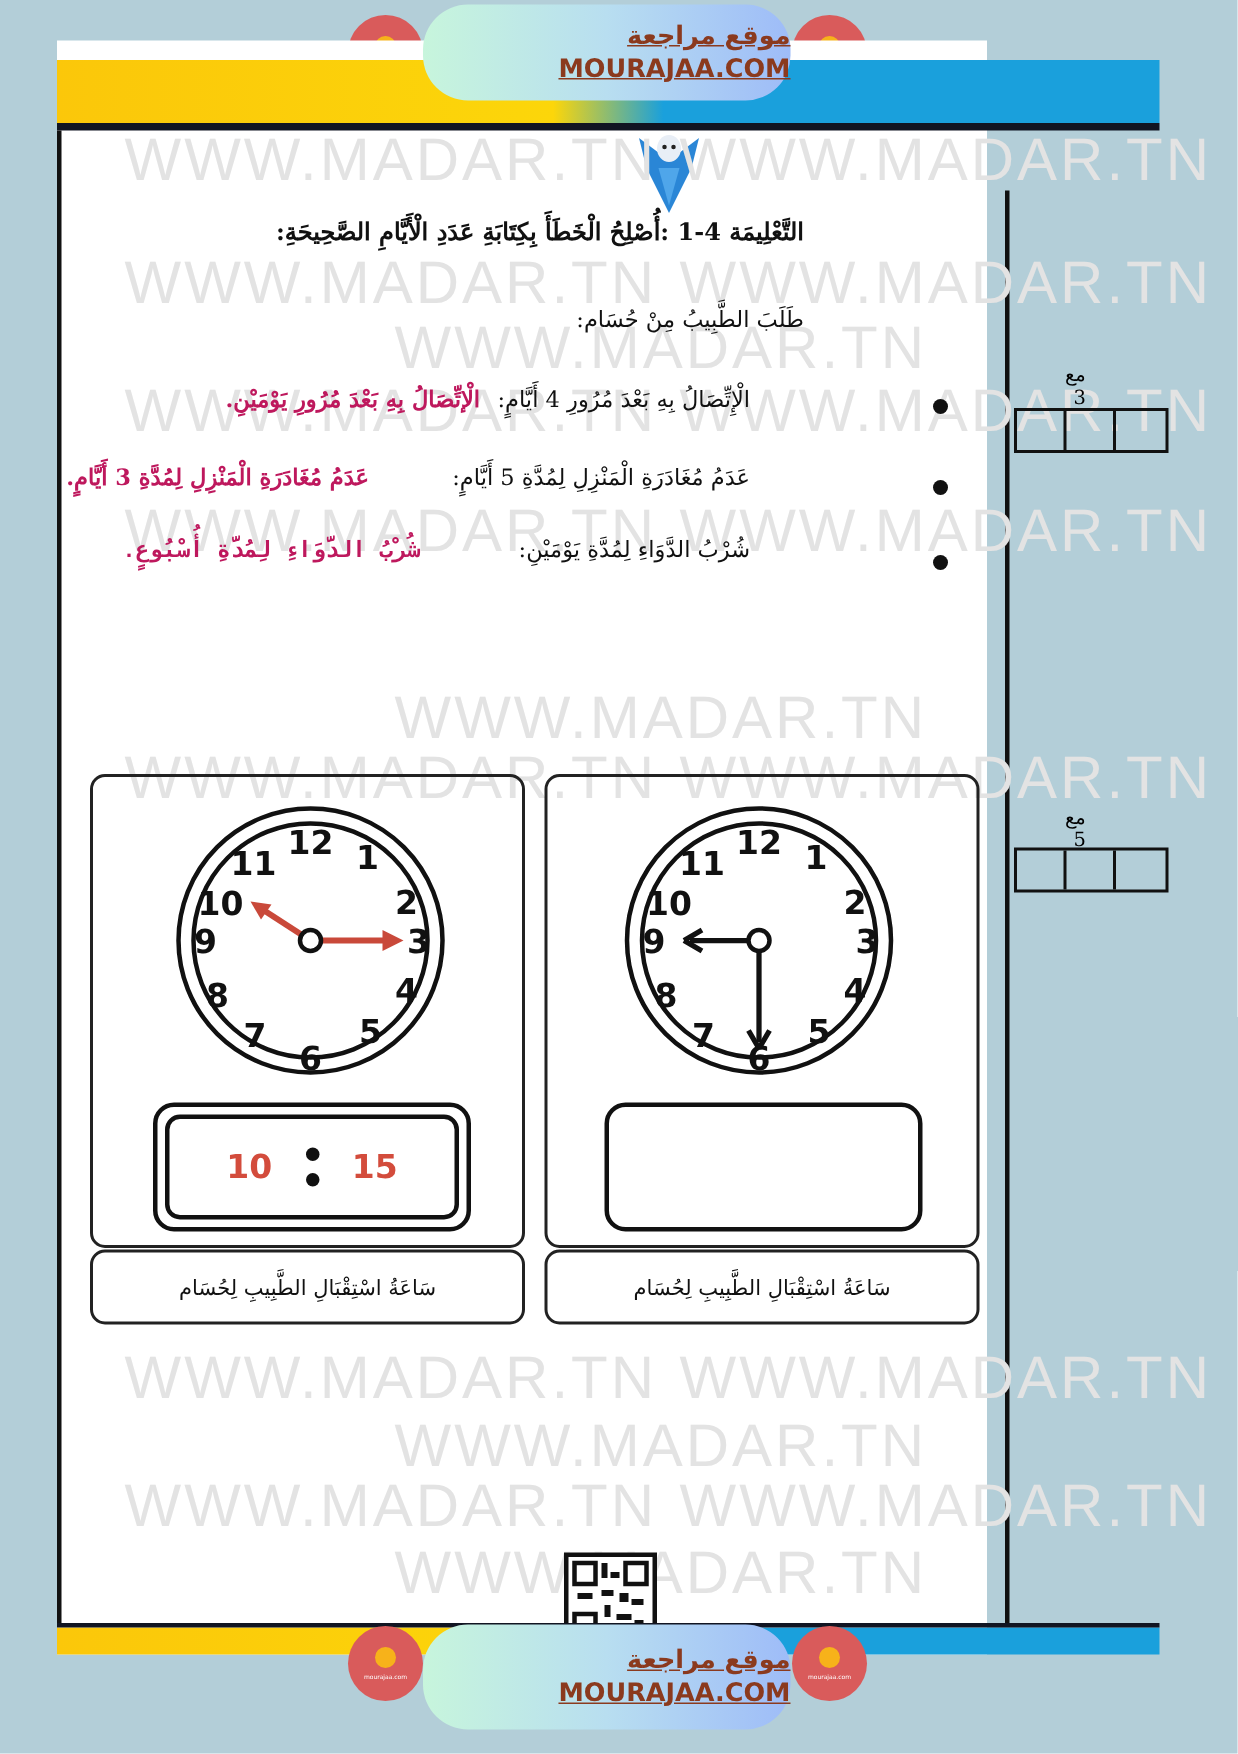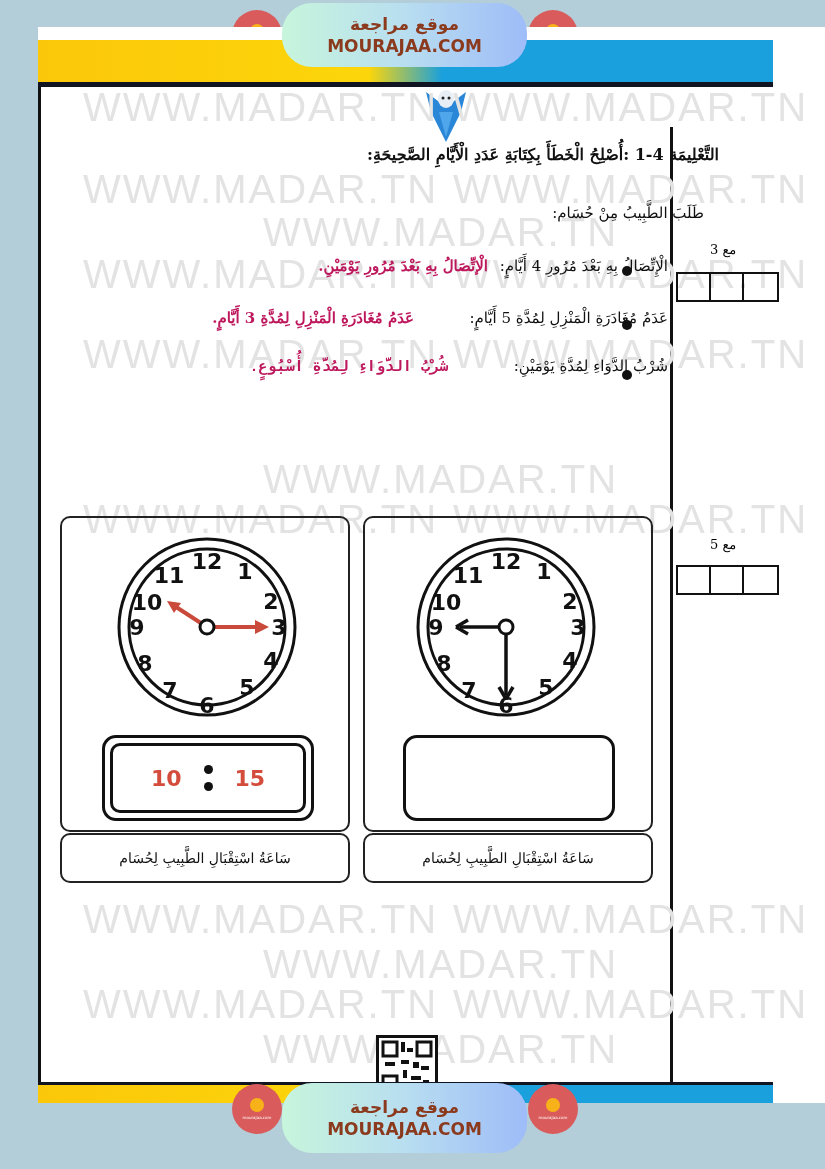--- a/index.html
+++ b/index.html
@@ -2,21 +2,21 @@
 <html><head>
 <meta charset="utf-8">
 <style>
   html, body { margin: 0; padding: 0; }
   body {
     width: 825px; height: 1169px; position: relative; overflow: hidden;
     background: #b3ced8;
     font-family: "DejaVu Sans", sans-serif;
   }
   .page {
-    position: absolute; left: 38px; top: 27px; width: 788px; height: 1076px;
+    position: absolute; left: 38px; top: 27px; width: 620px; height: 1076px;
     background: #ffffff;
   }
   .band-top {
     position: absolute; left: 0; top: 13px; width: 735px; height: 42px;
     background: linear-gradient(90deg, #fbc70a 0%, #fcd60a 45%, #1aa0dc 55%, #1aa0dc 100%);
   }
   .band-top::after {
     content: ""; position: absolute; left: 0; bottom: -5px; width: 100%; height: 5px; background: #111522;
   }
   .band-bottom {
@@ -72,22 +72,22 @@
   }
   .colon { display: flex; flex-direction: column; gap: 8px; }
   .colon span { width: 9px; height: 9px; border-radius: 50%; background: #111; display: block; }
   .qr {
     position: absolute; left: 338px; top: 1008px; width: 62px; height: 62px;
     background: #fff; border: 3px solid #111; box-sizing: border-box;
   }
   .badge {
     position: absolute; width: 360px; height: 60px; border-radius: 30px;
     background: linear-gradient(90deg, #c7f5dc 0%, #b8def0 50%, #9ebcf8 100%);
-    display: flex; flex-direction: column; align-items: center; justify-content: center;
-    color: #8b3a1e; font-weight: bold; 
+    display: flex; flex-direction: column; align-items: flex-end; justify-content: center;
+    color: #8b3a1e; font-weight: bold; text-decoration: underline;
   }
   .badge .ar { font-size: 17px; direction: rtl; line-height: 22px; }
   .badge .en { font-size: 17px; font-family: "DejaVu Sans", sans-serif; line-height: 22px; }
   .logo-circle {
     position: absolute; width: 50px; height: 50px; border-radius: 50%; background: #d95b5b;
     display: flex; flex-direction: column; align-items: center; justify-content: center;
   }
   .logo-circle .dot {
     width: 14px; height: 14px; border-radius: 50%; background: #f7b21a;
   }
@@ -130,21 +130,21 @@
   <div class="watermark" style="left:225px; top:430px;">WWW.MADAR.TN</div>
   <div class="watermark" style="left:45px; top:470px;">WWW.MADAR.TN</div>
   <div class="watermark" style="left:415px; top:470px;">WWW.MADAR.TN</div>
   <div class="watermark" style="left:45px; top:870px;">WWW.MADAR.TN</div>
   <div class="watermark" style="left:415px; top:870px;">WWW.MADAR.TN</div>
   <div class="watermark" style="left:225px; top:915px;">WWW.MADAR.TN</div>
   <div class="watermark" style="left:45px; top:955px;">WWW.MADAR.TN</div>
   <div class="watermark" style="left:415px; top:955px;">WWW.MADAR.TN</div>
   <div class="watermark" style="left:225px; top:1000px;">WWW.MADAR.TN</div>
 
-  <div class="text t-head" style="right:107px; top:118px;">التَّعْلِيمَة 4-1 :أُصْلِحُ الْخَطَأَ بِكِتَابَةِ عَدَدِ الْأَيَّامِ الصَّحِيحَةِ:</div>
+  <div class="text t-head" style="right:122px; top:118px;">التَّعْلِيمَة 4-1 :أُصْلِحُ الْخَطَأَ بِكِتَابَةِ عَدَدِ الْأَيَّامِ الصَّحِيحَةِ:</div>
   <div class="text t-line" style="right:122px; top:177px;">طَلَبَ الطَّبِيبُ مِنْ حُسَام:</div>
 
   <div class="bullet" style="left:584px; top:239px;"></div>
   <div class="text t-line" style="right:158px; top:230px;">الْإِتِّصَالُ بِهِ بَعْدَ مُرُورِ 4 أَيَّامٍ:</div>
   <div class="text t-answer" style="right:338px; top:230px;">الْإتِّصَالُ بِهِ بَعْدَ مُرُورِ يَوْمَيْنِ.</div>
 
   <div class="bullet" style="left:584px; top:293px;"></div>
   <div class="text t-line" style="right:158px; top:282px;">عَدَمُ مُغَادَرَةِ الْمَنْزِلِ لِمُدَّةِ 5 أَيَّامٍ:</div>
   <div class="text t-answer" style="right:412px; top:282px;">عَدَمُ مُغَادَرَةِ الْمَنْزِلِ لِمُدَّةِ 3 أَيَّامٍ.</div>
 

